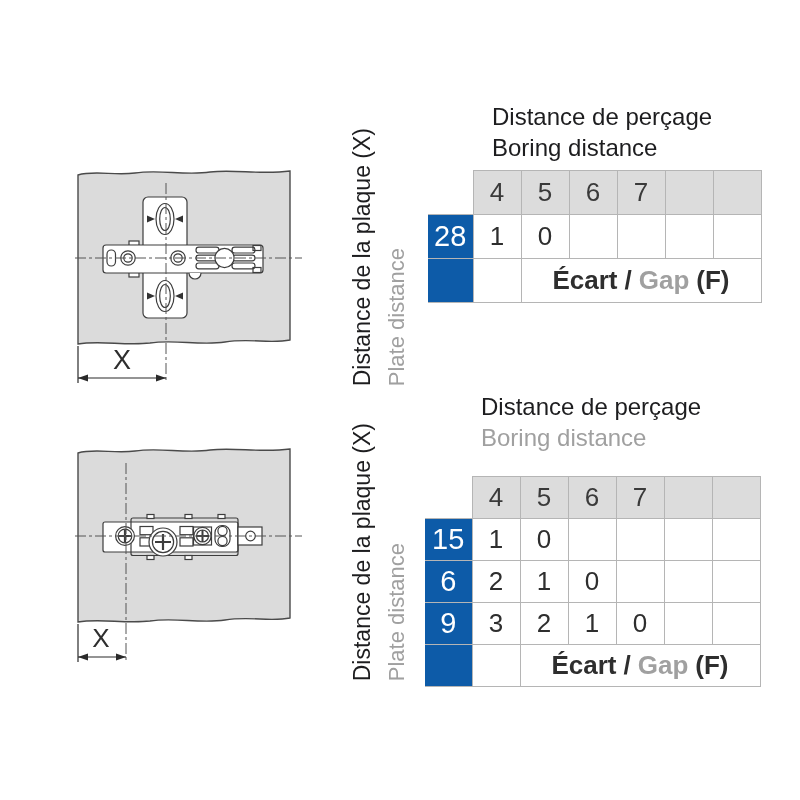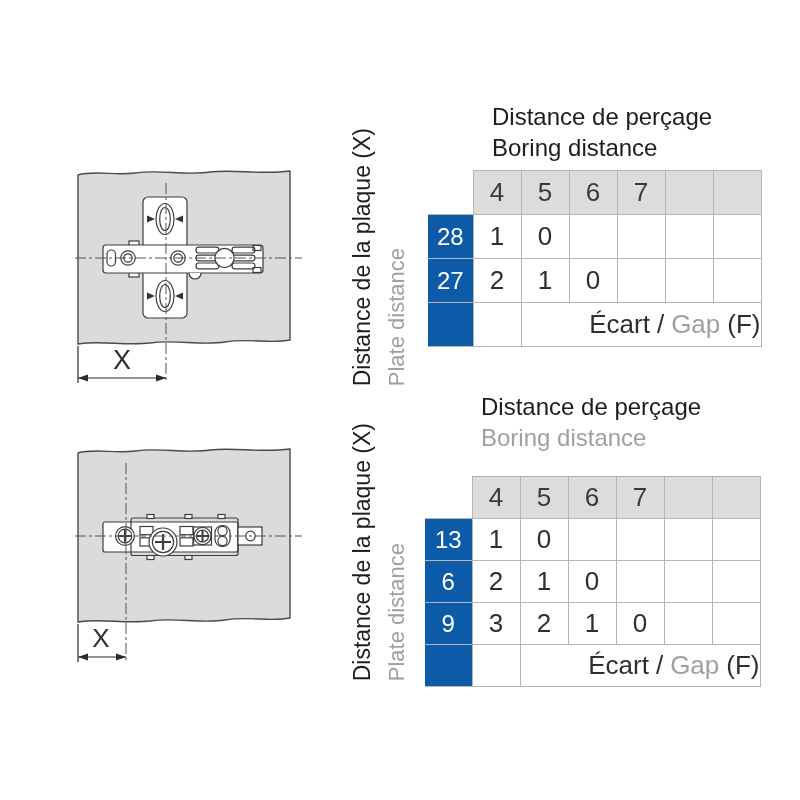--- a/index.html
+++ b/index.html
@@ -35,22 +35,22 @@
   #table1{left:428px;top:170px;}
   #table2{left:425px;top:476px;}
   .dtable td{border:1.5px solid #b5b5b5;text-align:center;vertical-align:middle;
              font-size:26px;color:#2e2e2e;padding:0;overflow:hidden;}
   #table1 td{height:43px;}
   #table2 td{height:41px;}
   #table1 .c-head{width:45px;} #table2 .c-head{width:47px;}
   .c-val{width:48px;}
   td.corner{border:none;background:transparent;}
   td.colhead{background:#dcdcdc;color:#3a3a3a;}
-  td.rowhead{background:#0d5ba8;color:#fff;font-size:24px;border-left:none;}
-  td.gapcell{text-align:right;white-space:nowrap;}
+  td.rowhead{background:#0d5ba8;color:#fff;font-size:29px;border-left:none;}
+  td.gapcell{text-align:center;white-space:nowrap;font-weight:bold;}
   .gapcell .sep{margin:0 7px;}
   .gapcell .gray{color:#a0a0a0;}
   .gapcell .suf{margin-left:7px;}
 </style>
 </head>
 <body>
 
 <div id="canvas">
 
   <svg id="drawing-top" class="drawing" viewBox="0 0 265 240">
@@ -179,29 +179,20 @@
     <tr>
       <td class="rowhead">28</td>
       <td>1</td>
       <td>0</td>
       <td></td>
       <td></td>
       <td></td>
       <td></td>
     </tr>
     <tr>
-      <td class="rowhead">27</td>
-      <td>2</td>
-      <td>1</td>
-      <td>0</td>
-      <td></td>
-      <td></td>
-      <td></td>
-    </tr>
-    <tr>
       <td class="rowhead"></td>
       <td></td>
       <td colspan="5" class="gapcell">
         <span>Écart</span><span class="sep">/</span><span class="gray">Gap</span><span class="suf">(F)</span>
       </td>
     </tr>
   </tbody>
     </table>
 
   <table id="table2" class="dtable">
@@ -218,21 +209,21 @@
         <tr>
       <td class="corner"></td>
       <td class="colhead">4</td>
       <td class="colhead">5</td>
       <td class="colhead">6</td>
       <td class="colhead">7</td>
       <td class="colhead"></td>
       <td class="colhead"></td>
     </tr>
     <tr>
-      <td class="rowhead">13</td>
+      <td class="rowhead">15</td>
       <td>1</td>
       <td>0</td>
       <td></td>
       <td></td>
       <td></td>
       <td></td>
     </tr>
     <tr>
       <td class="rowhead">6</td>
       <td>2</td>

